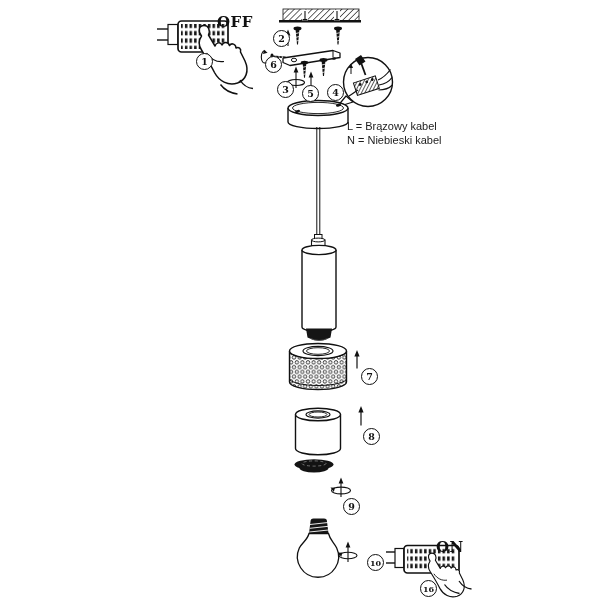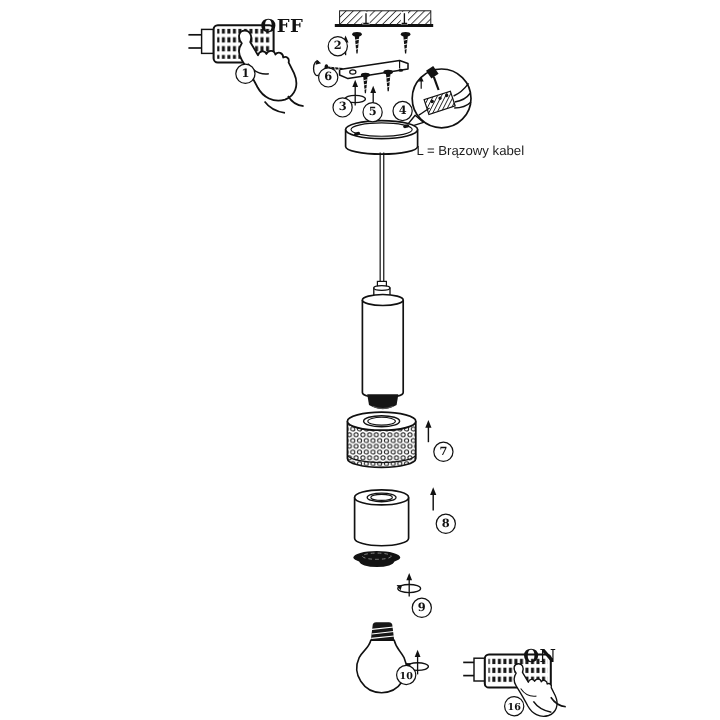--- a/index.html
+++ b/index.html
@@ -216,27 +216,28 @@
     <path d="M459,581 C462,585.5 466.5,588.5 471.5,589" fill="none" stroke="#111" stroke-width="1.3"></path>
     <path d="M444.5,584.5 C448,589.5 453.5,592.5 459.5,593.5" fill="none" stroke="#111" stroke-width="1.3"></path>
   </g>
 </svg>
 
 <div class="txt off">OFF</div>
 <div class="txt on">ON</div>
 
 <div class="legend">
   <div class="lg">L = Brązowy kabel</div>
+  <div class="lg">N = Niebieski kabel</div>
 </div>
 
 <div class="badge" style="left:196px;top:53px;">1</div>
 <div class="badge" style="left:273px;top:30px;">2</div>
 <div class="badge" style="left:277px;top:81px;">3</div>
 <div class="badge" style="left:327px;top:84px;">4</div>
 <div class="badge" style="left:302px;top:85px;">5</div>
 <div class="badge" style="left:265px;top:56px;">6</div>
 <div class="badge" style="left:361px;top:368px;">7</div>
 <div class="badge" style="left:363px;top:428px;">8</div>
 <div class="badge" style="left:343px;top:498px;">9</div>
-<div class="badge" style="left:330px;top:554px;font-size:8px;">10</div>
+<div class="badge" style="left:367px;top:554px;font-size:8px;">10</div>
 <div class="badge" style="left:420px;top:580px;font-size:8px;">16</div>
 
 </div>
 
 </body></html>

